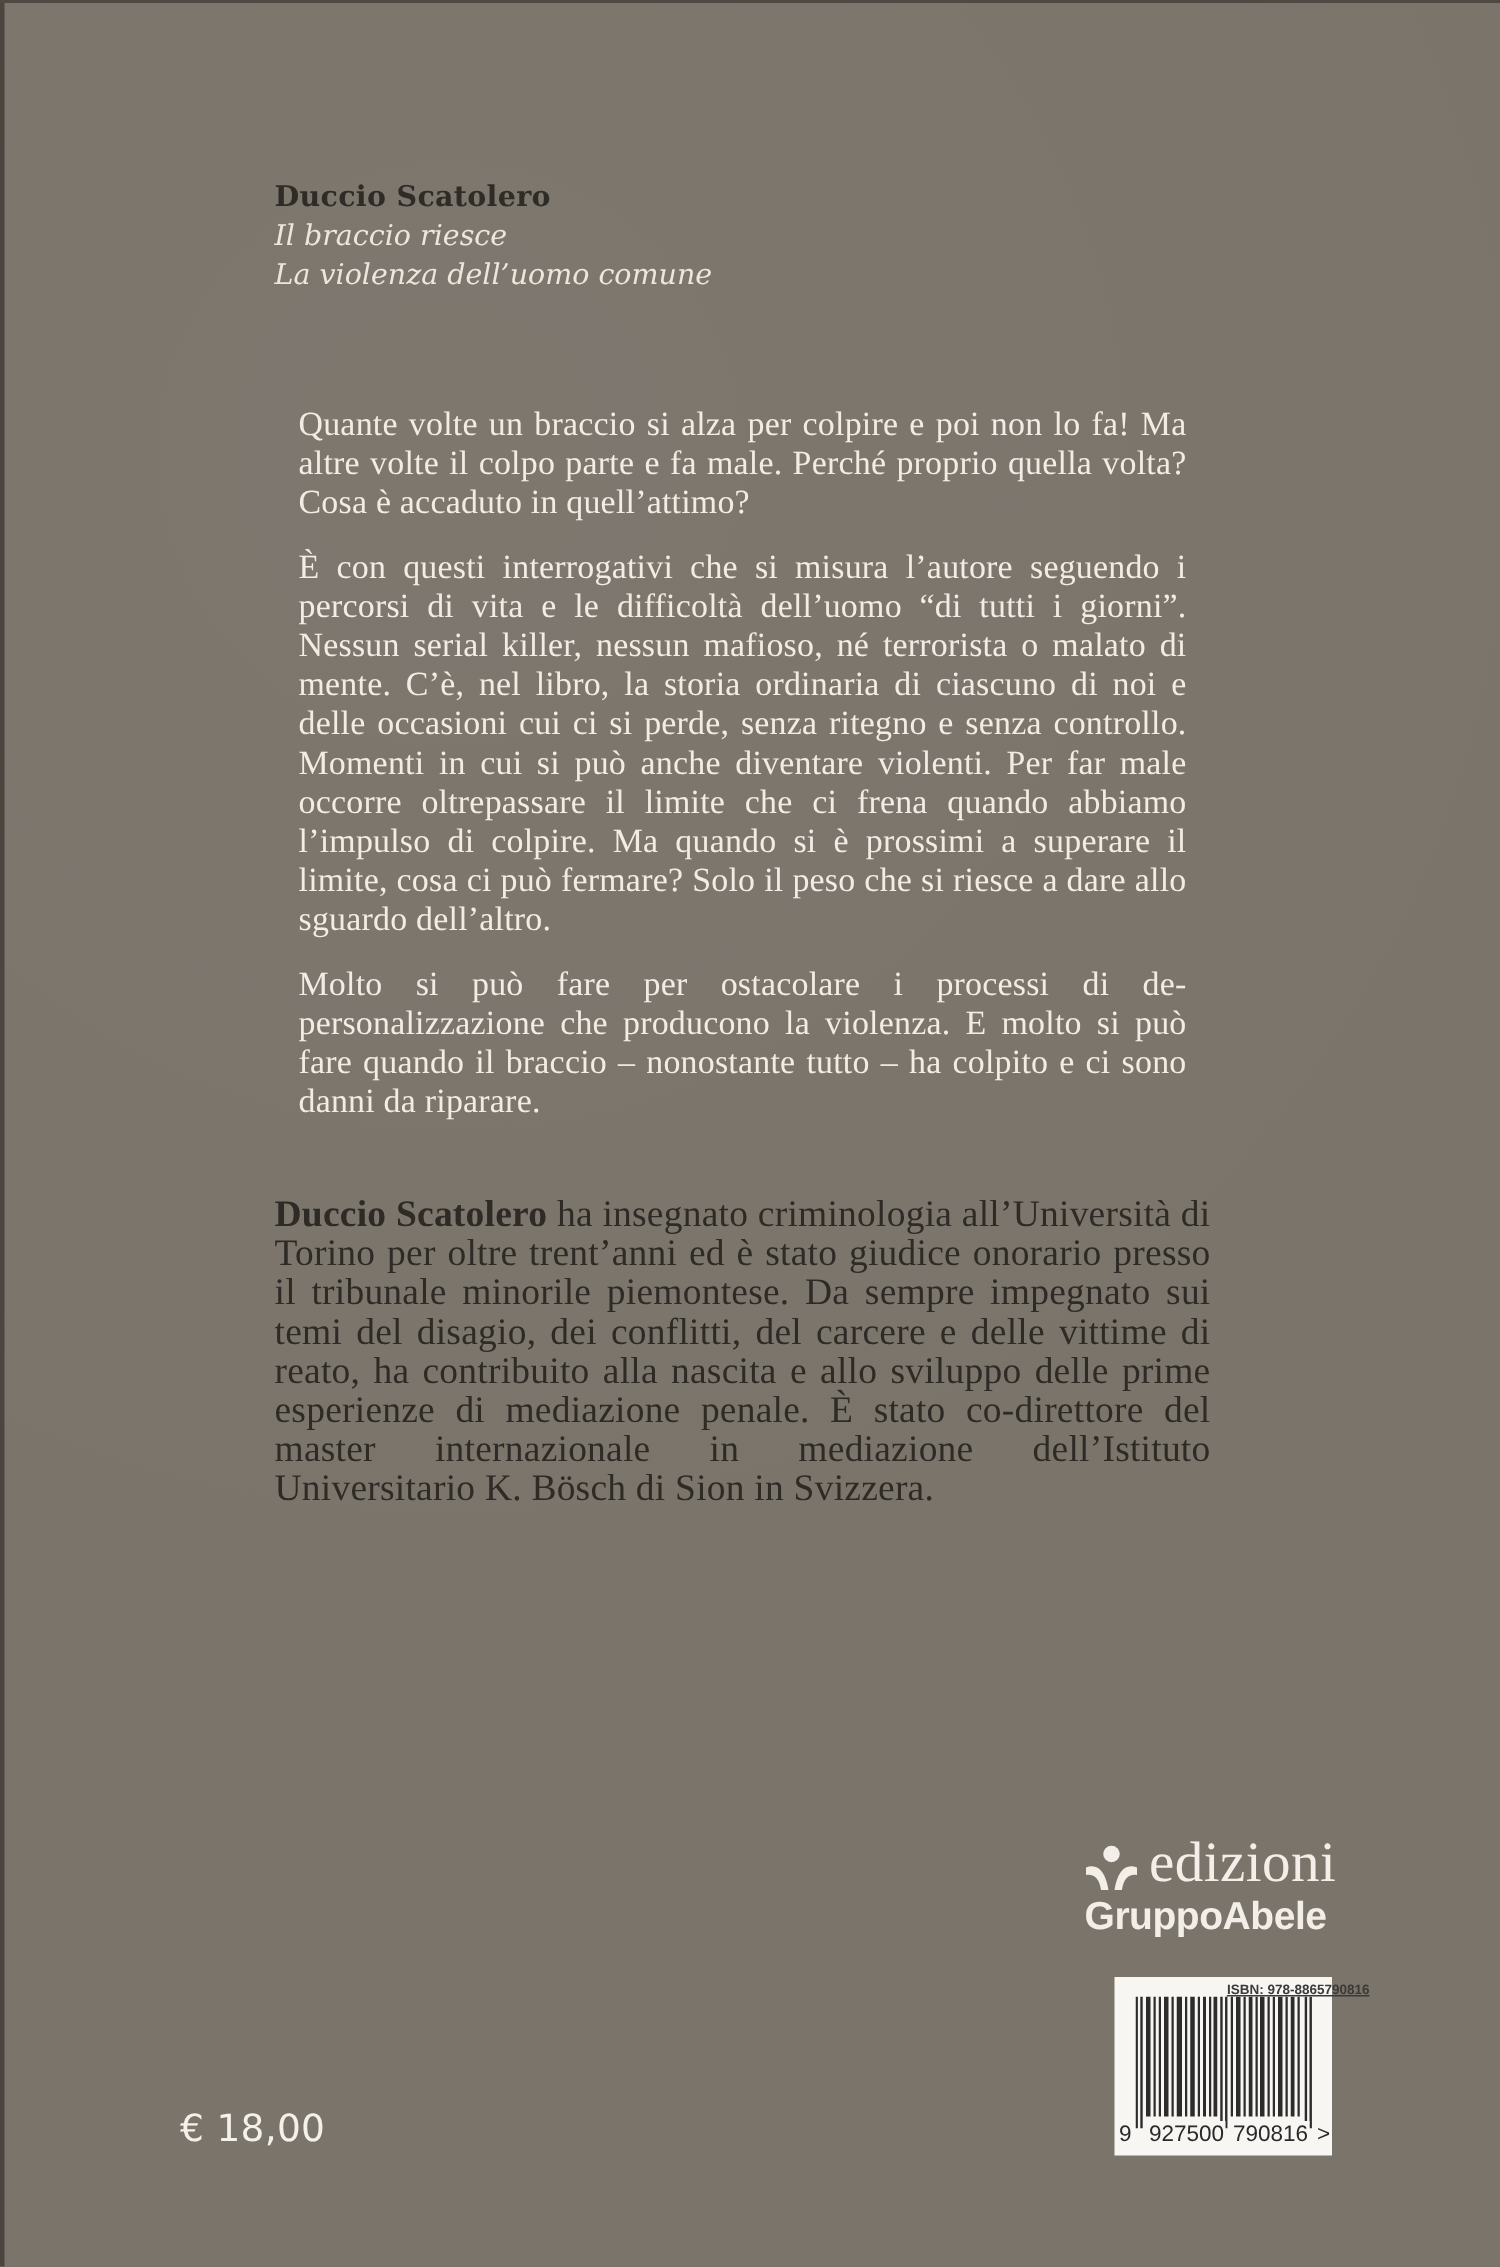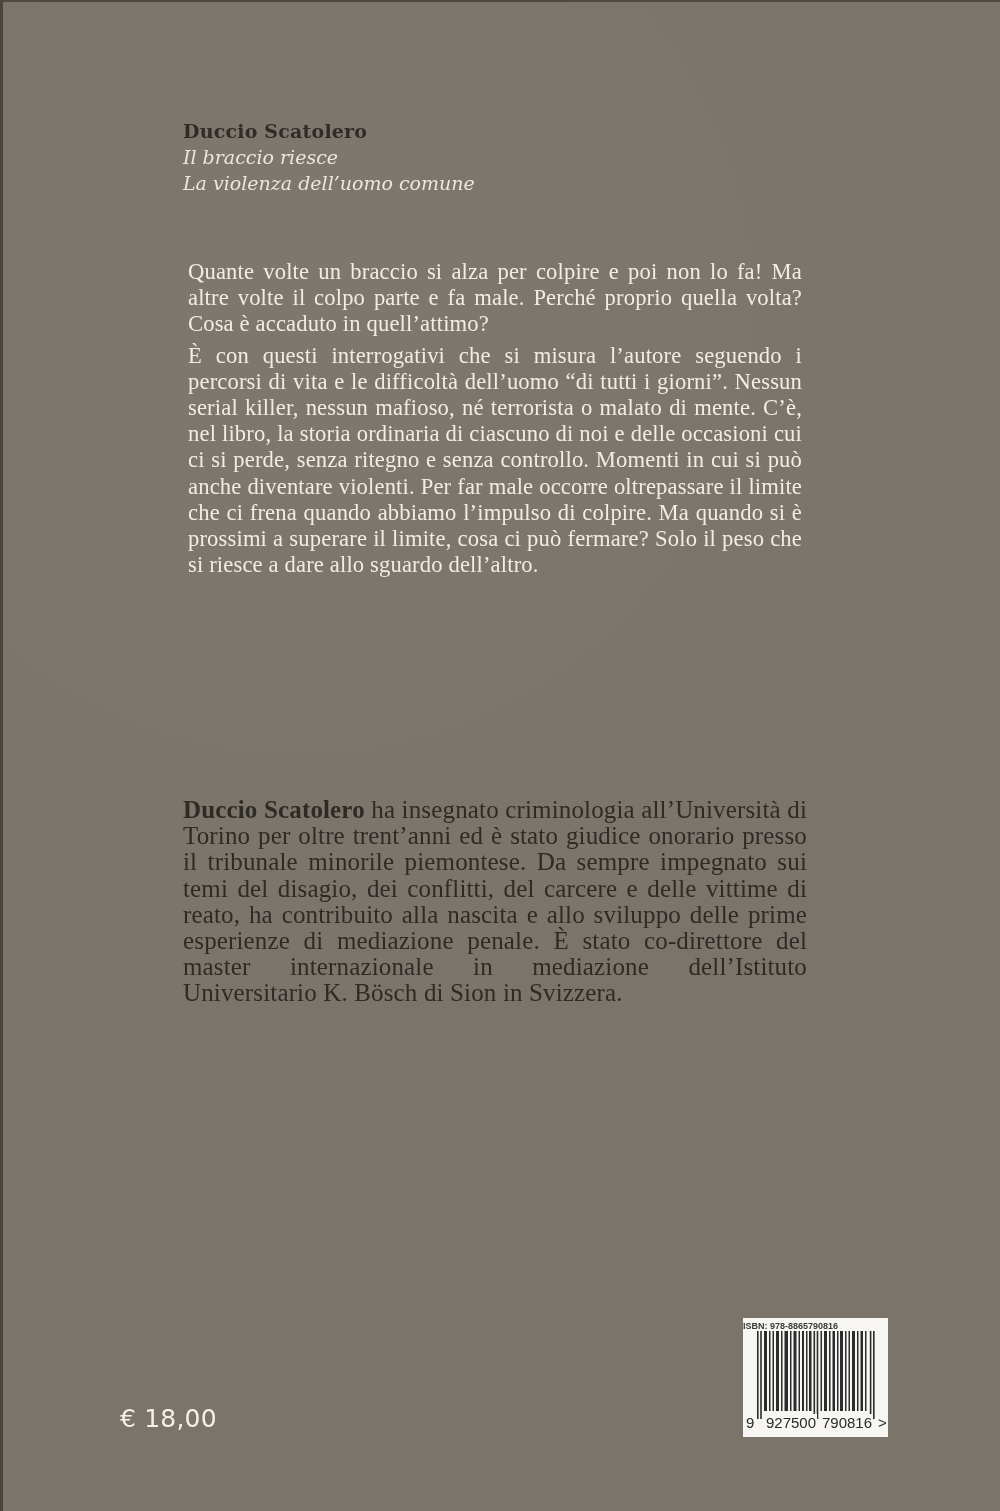--- a/index.html
+++ b/index.html
@@ -54,21 +54,21 @@
       top: 254px;
       width: 624px;
       font-family: "Liberation Serif", serif;
       font-size: 22.6px;
       line-height: 26.2px;
       color: #f2ede4;
       text-align: justify;
       text-align-last: left;
       letter-spacing: 0.15px;
     }
-    .blurb p { margin: 5px; }
+    .blurb p { margin: 16px; }
     .bio {
       position: absolute;
       left: 183px;
       top: 797px;
       width: 624px;
       font-family: "Liberation Serif", serif;
       font-size: 25px;
       line-height: 26.2px;
       color: #2e2b27;
       text-align: justify;
@@ -110,25 +110,26 @@
       left: 743px;
       top: 1318px;
       width: 145px;
       height: 119px;
       background: #f7f6f3;
     }
     .isbn-label {
       position: absolute;
       left: 0; top: 3px;
       width: 170px;
-      text-align: left;
+      text-align: right;
       font-family: "Liberation Sans", sans-serif;
       font-weight: bold;
       font-size: 9px;
       color: #3a3a3a;
+      text-decoration: underline;
     }
     .bars {
       position: absolute;
       left: 14px; top: 13px;
       width: 118px; height: 88px;
     }
     .barcode-digits {
       position: absolute;
       left: 2px; top: 96px;
       width: 143px;
@@ -157,26 +158,36 @@
 
   <div class="header-block">
     <div class="author">Duccio Scatolero</div>
     <div class="title">Il braccio riesce</div>
     <div class="subtitle">La violenza dell’uomo comune</div>
   </div>
 
   <div class="blurb">
     <p>Quante volte un braccio si alza per colpire e poi non lo fa! Ma altre volte il colpo parte e fa male. Perché proprio quella volta? Cosa è accaduto in quell’attimo?</p>
     <p>È con questi interrogativi che si misura l’autore seguendo i percorsi di vita e le difficoltà dell’uomo “di tutti i giorni”. Nessun serial killer, nessun mafioso, né terrorista o malato di mente. C’è, nel libro, la storia ordinaria di ciascuno di noi e delle occasioni cui ci si perde, senza ritegno e senza controllo. Momenti in cui si può anche diventare violenti. Per far male occorre oltrepassare il limite che ci frena quando abbiamo l’impulso di colpire. Ma quando si è prossimi a superare il limite, cosa ci può fermare? Solo il peso che si riesce a dare allo sguardo dell’altro.</p>
+    <p>Molto si può fare per ostacolare i processi di de-personalizzazione che producono la violenza. E molto si può fare quando il braccio – nonostante tutto – ha colpito e ci sono danni da riparare.</p>
   </div>
 
   <div class="bio">
     <span class="bio-name">Duccio Scatolero</span><span> ha insegnato criminologia all’Università di Torino per oltre trent’anni ed è stato giudice onorario presso il tribunale minorile piemontese. Da sempre impegnato sui temi del disagio, dei conflitti, del carcere e delle vittime di reato, ha contribuito alla nascita e allo sviluppo delle prime esperienze di mediazione penale. È stato co-direttore del master internazionale in mediazione dell’Istituto Universitario K. Bösch di Sion in Svizzera.</span>
   </div>
 
+  <div class="publisher-logo">
+    <svg class="logo-mark" viewBox="0 0 38 32">
+      <circle cx="19" cy="6" r="5.5" fill="#f3efe8"></circle>
+      <path d="M2 15 C 10 12, 15 18, 17 30 L 12 30 C 11 22, 7 19, 2 20 Z" fill="#f3efe8"></path>
+      <path d="M36 15 C 28 12, 23 18, 21 30 L 26 30 C 27 22, 31 19, 36 20 Z" fill="#f3efe8"></path>
+    </svg>
+    <div class="logo-edizioni">edizioni</div>
+    <div class="logo-gruppo">GruppoAbele</div>
+  </div>
 
   <div class="barcode-box">
     <div class="isbn-label">ISBN: 978-8865790816</div>
     <svg class="bars" viewBox="0 0 118 88" preserveAspectRatio="none">
       <g fill="#2c2c2c">
         <rect x="0" y="0" width="1.6" height="88"></rect>
         <rect x="3.2" y="0" width="1.6" height="88"></rect>
         <rect x="7" y="0" width="3" height="80"></rect>
         <rect x="12" y="0" width="1.5" height="80"></rect>
         <rect x="15.5" y="0" width="1.5" height="80"></rect>

